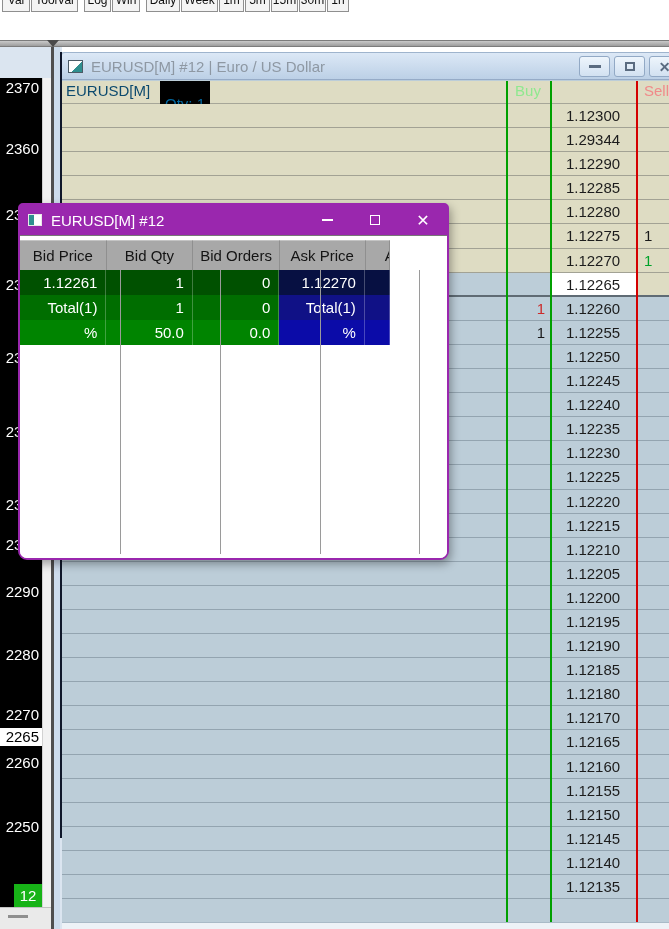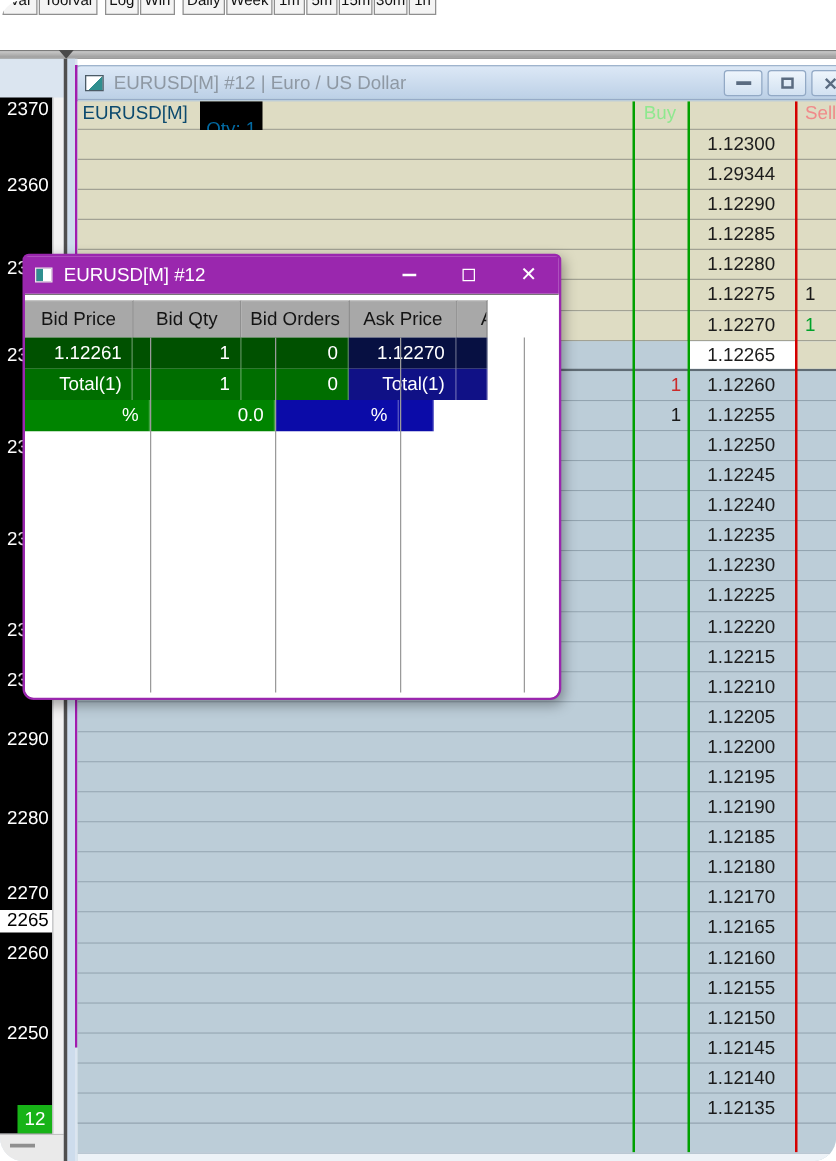--- a/index.html
+++ b/index.html
@@ -1,18 +1,18 @@
 <!DOCTYPE html>
 <html style="--accent: #9a27ae; --ask-bg: #dedcc3; --bid-bg: #bccdd8; --buy-col: #8fe88f; --sell-col: #f08a8a; --green-line: #00a000; --red-line: #d40000; --badge: #17b317;"><head>
 <meta charset="utf-8">
 <style>
   * { margin:0; padding:0; box-sizing:border-box; }
   html,body { width:669px; height:929px; overflow:hidden; background:#fff;
               font-family:"Liberation Sans", sans-serif; }
-  #stage { position:relative; width:669px; height:929px; overflow:hidden;border-radius:19px; }
+  #stage { position:relative; width:669px; height:929px; overflow:hidden; }
 
   
   #toolbar { position:absolute; left:0; top:0; width:669px; height:13px; overflow:hidden; }
   .tbtn { position:absolute; top:-12px; height:24px; background:#f4f4f4;
           border:1px solid #8f8f8f; color:#111; font-size:12px;
           display:flex; align-items:center; justify-content:center; }
 
   
   #splitband { position:absolute; left:0; top:40px; width:669px; height:7px;
                background:linear-gradient(#c9c9c9,#9d9d9d);
@@ -42,21 +42,21 @@
   #hscrollthumb { position:absolute; left:8px; top:7px; width:20px; height:3px; background:#8f8f8f; }
 
   
   #strip1 { position:absolute; left:42px; top:78px; width:9px; height:829px;
             background:#f2f2f2; border-left:1px solid #d2d2d2; }
   #vdivider { position:absolute; left:51px; top:47px; width:3px; height:882px; background:#4f4f4f; }
   #strip2 { position:absolute; left:54px; top:47px; width:6px; height:882px; background:#cddcec; }
 
   
   #win { position:absolute; left:60px; top:52px; width:609px; height:786px;
-         border-left:2px solid #a21caf; background:var(--bid-bg,#bccdd8); }
+         border-left:2px solid #0f172a; background:var(--bid-bg,#bccdd8); }
   #wtitle { position:absolute; left:0; top:0; width:100%; height:28px;
             background:linear-gradient(#dce8f6,#bcd0e6); border-bottom:1px solid #96abc7;
             border-top:1px solid #9fb4cd; border-radius:3px 0 0 0;
             display:flex; align-items:center; }
   #wicon { width:15px; height:13px; margin-left:6px; border:1px solid #4c5b66;
            background:linear-gradient(135deg,#ffffff 55%,#2f8f8f 55%); }
   #wtitletext { margin-left:8px; color:#8e98a3; font-size:15px; white-space:nowrap; }
   .wbtn { position:absolute; top:3px; width:31px; height:21px;
           background:linear-gradient(#eef5fc,#d2e1f1); border:1px solid #92a9c5; border-radius:3px;
           display:flex; align-items:center; justify-content:center; }
@@ -113,21 +113,21 @@
   .pglyph-box { width:10px; height:10px; border:1px solid #fff; }
 
   #pbody { position:absolute; left:0; top:30px; width:427px; bottom:0; background:#fff;
            border-top:1px solid #777; border-radius:0 0 7px 7px; overflow:hidden; }
   .pcolline { position:absolute; top:34px; bottom:4px; width:1px; background:#9a9a9a; }
   #ptable { position:absolute; left:0; top:4px; width:370px; }
   #phead { display:flex; height:30px; }
   .phcell { background:#a8a8a8; border-right:1px solid #8f8f8f; border-top:1px solid #c4c4c4;
             color:#141414; font-size:15px; text-align:center; line-height:30px;
             overflow:hidden; white-space:nowrap; }
-  .prow { display:flex; height:25px; }
+  .prow { display:flex; height:25px;justify-content:space-between; }
   .pcell { color:#fff; font-size:15px; text-align:right; padding-right:8px;
            line-height:25px; border-right:1px solid rgba(255,255,255,0.25);
            overflow:hidden; white-space:nowrap; }
   .phcell.clip5 { text-indent:19px; }
 </style>
 </head>
 <body>
 
 <div id="stage">
 
@@ -442,20 +442,21 @@
             </div>
             <div class="prow">
               <div class="pcell" style="width: 100px; background: rgb(0, 110, 0);">Total(1)</div>
               <div class="pcell" style="width: 100px; background: rgb(0, 110, 0);">1</div>
               <div class="pcell" style="width: 100px; background: rgb(0, 110, 0);">0</div>
               <div class="pcell" style="width: 99px; background: rgb(16, 17, 134);">Total(1)</div>
               <div class="pcell" style="width: 28px; background: rgb(16, 17, 134);"></div>
             </div>
             <div class="prow">
               <div class="pcell" style="width: 100px; background: rgb(0, 132, 0);">%</div>
+              <div class="pcell" style="width: 100px; background: rgb(0, 132, 0);">50.0</div>
               <div class="pcell" style="width: 100px; background: rgb(0, 132, 0);">0.0</div>
               <div class="pcell" style="width: 99px; background: rgb(11, 11, 168);">%</div>
               <div class="pcell" style="width: 28px; background: rgb(11, 11, 168);"></div>
             </div>
           </div>
       </div>
     <div class="pcolline" style="left: 100px;"></div>
         <div class="pcolline" style="left: 200px;"></div>
         <div class="pcolline" style="left: 300px;"></div>
         <div class="pcolline" style="left: 399px;"></div>

